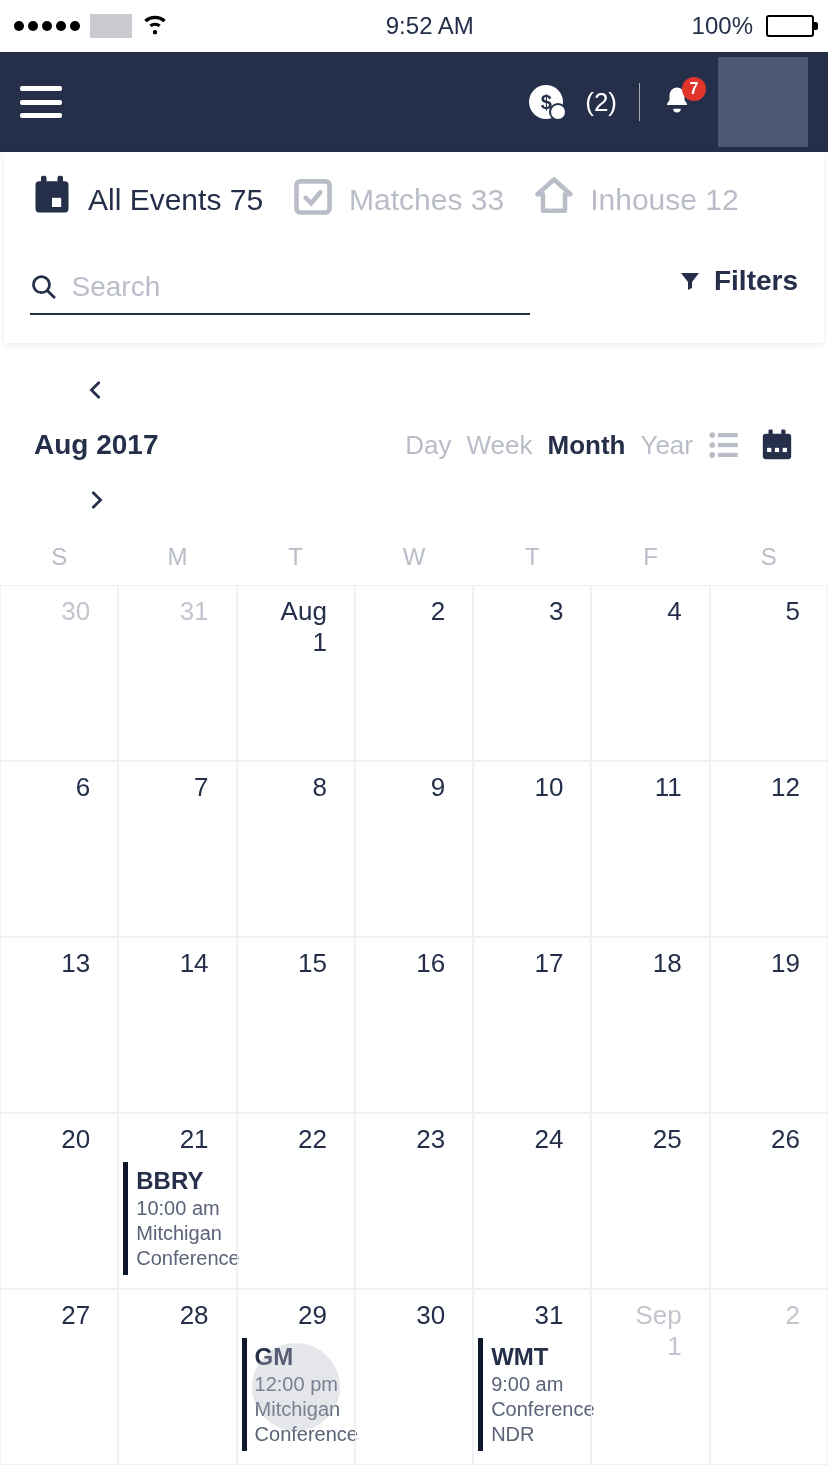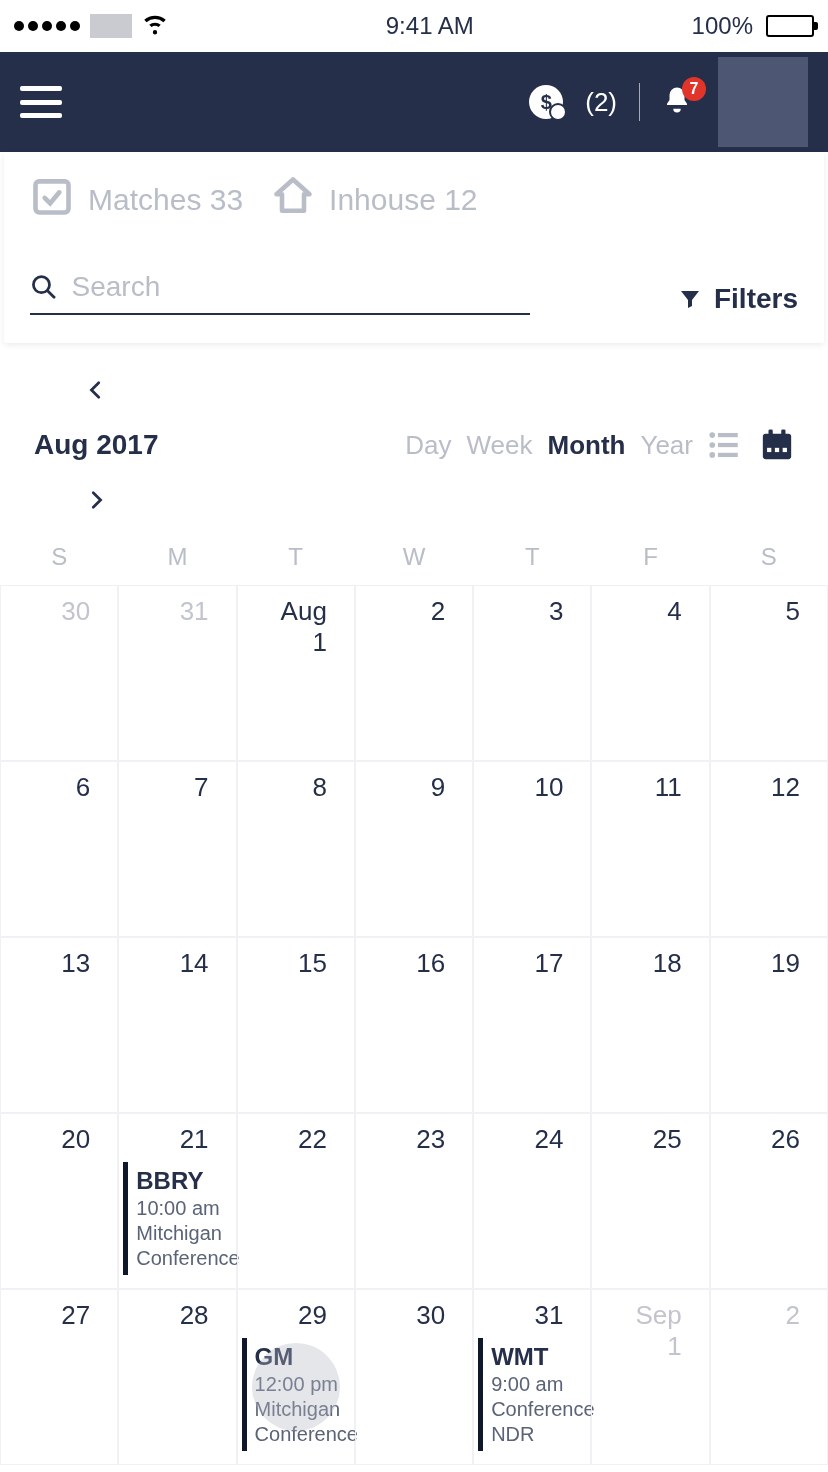--- a/index.html
+++ b/index.html
@@ -54,21 +54,21 @@
   margin: 0 4px 18px 4px;
   background:#fff;
   border-radius: 2px;
   padding: 22px 26px 28px 26px;
   box-shadow: 0 2px 6px rgba(0,0,0,0.08);
 }
 .tabs-row { display:flex; align-items:center; gap: 28px; }
 .tab { display:flex; align-items:center; gap:14px; font-size:30px; color:#b9bdc7; cursor:pointer; }
 .tab.active { color:#252f4a; }
 .tab-icon { width:44px; height:44px; }
-.search-row { display:flex; align-items:flex-end; gap: 18px; margin-top: 40px; }
+.search-row { display:flex; align-items:flex-start; gap: 18px; margin-top: 40px; }
 .search-box { flex:0 0 500px; display:flex; align-items:center; gap:14px; border-bottom:2px solid #252f4a; padding: 6px 0 10px 0; }
 .search-box input { border:none; outline:none; font-size:28px; color:#252f4a; width:100%; background:transparent; }
 .search-box input::placeholder { color:#b9bdc7; }
 .filters { display:flex; align-items:center; gap:12px; font-size:28px; font-weight:700; color:#252f4a; margin-left:auto; cursor:pointer; }
 
 .cal-header { display:flex; align-items:center; padding: 18px 34px 14px 34px; }
 .nav-arrows { display:flex; align-items:center; gap: 28px; flex-direction: column; }
 .chev { width:22px; height:22px; }
 .month-label { font-size:28px; font-weight:700; color:#252f4a; }
 .view-switch { margin-left:auto; display:flex; align-items:center; gap: 15px; font-size:26px; color:#b9bdc7; }
@@ -101,21 +101,21 @@
         <span class="dot"></span>
         <span class="dot"></span>
     </div>
     <div class="sb-box"></div>
     <span class="wifi">
       <svg viewBox="0 0 24 24">
           <path fill="#000" d="M12 18.5a2 2 0 100 4 2 2 0 000-4zm-5.3-4.8a8 8 0 0110.6 0l-2.1 2.1a5 5 0 00-6.4 0l-2.1-2.1zM2.1 9.1a15 15 0 0119.8 0l-2.1 2.1a12 12 0 00-15.6 0L2.1 9.1z"></path>
         </svg>
     </span>
   </div>
-  <div>9:41 AM</div>
+  <div>9:52 AM</div>
   <div class="sb-right">
     <span>100%</span>
     <span class="battery"><span class="fill"></span></span>
   </div>
 </div>
 
 <div class="app-header">
   <div class="hamburger">
       <span></span>
       <span></span>
@@ -130,20 +130,29 @@
           <path d="M12 2a6 6 0 00-6 6v4l-2 3v1h16v-1l-2-3V8a6 6 0 00-6-6zm0 20a3 3 0 003-3H9a3 3 0 003 3z"></path>
         </svg>
       <span class="nbadge">7</span>
     </div>
     <div class="avatar-box"></div>
   </div>
 </div>
 
 <div class="card">
   <div class="tabs-row" id="tabs-row">
+      <div class="tab active">
+        <span><svg viewBox="0 0 24 24" class="tab-icon">
+            <rect x="3" y="4" width="18" height="17" rx="2" fill="currentColor"></rect>
+            <rect x="12" y="13" width="5" height="5" fill="#fff"></rect>
+            <rect x="6" y="1" width="3" height="5" rx="1" fill="currentColor"></rect>
+            <rect x="15" y="1" width="3" height="5" rx="1" fill="currentColor"></rect>
+          </svg></span>
+        <span>All Events 75</span>
+      </div>
       <div class="tab">
         <span><svg viewBox="0 0 24 24" class="tab-icon">
             <rect x="3" y="4" width="18" height="17" rx="2" fill="none" stroke="currentColor" stroke-width="2.5"></rect>
             <path d="M8 13l3 3 5-6" fill="none" stroke="currentColor" stroke-width="2.5" stroke-linecap="round"></path>
           </svg></span>
         <span>Matches 33</span>
       </div>
       <div class="tab">
         <span><svg viewBox="0 0 24 24" class="tab-icon">
             <path d="M12 3l9 8h-3v9H6v-9H3l9-8z" fill="none" stroke="currentColor" stroke-width="2.5" stroke-linejoin="round"></path>

